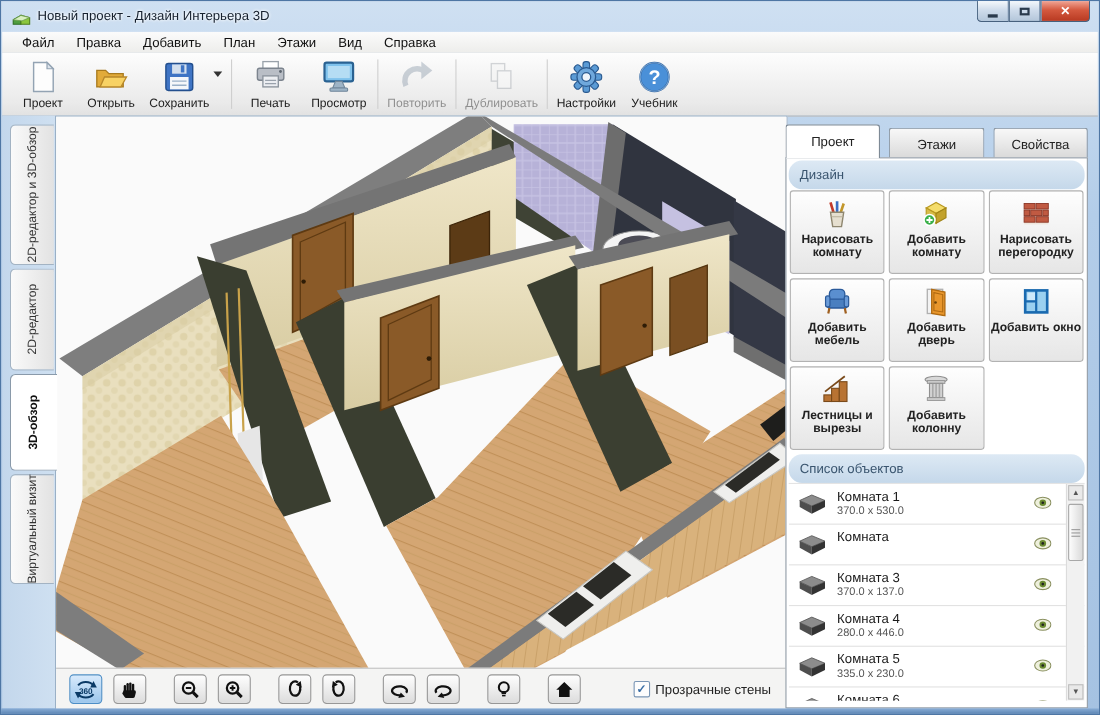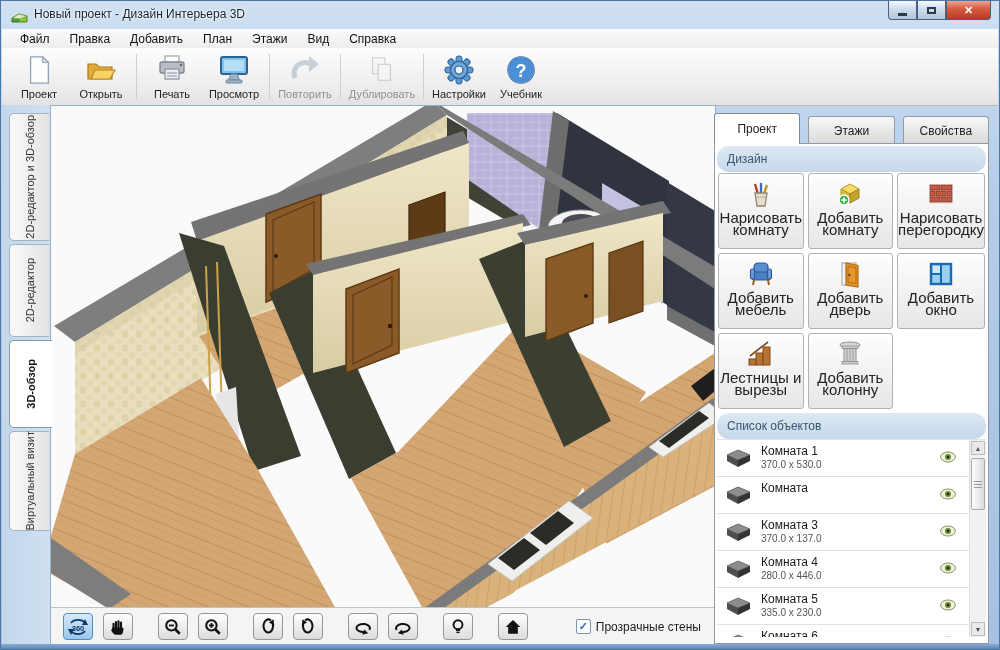--- a/index.html
+++ b/index.html
@@ -73,21 +73,21 @@
     font-size:12px;color:#222;margin-top:3px;}
   .rtab.active{background:#fff;margin-top:0;z-index:4;border-color:#7e8a96;}
   #rbody{position:absolute;left:0;right:2px;top:38px;bottom:0;background:#fff;
     border:1px solid #8f9aa5;box-sizing:border-box;padding:2px;}
   .phead{height:26px;background:linear-gradient(#dde9f4,#c5d8ea);display:flex;align-items:center;
     padding-left:10px;font-size:12px;font-weight:normal;color:#3a556f;margin-bottom:0;border-radius:12px;}
   #dgrid{display:grid;grid-template-columns:repeat(3,1fr);gap:4px;padding:1px 1px 4px 1px;}
   .dbtn{height:76px;border:1px solid #b2b2b2;border-radius:3px;
     background:linear-gradient(#fefefe,#e6e6e6);display:flex;flex-direction:column;align-items:center;
     justify-content:flex-start;padding-top:6px;box-sizing:border-box;}
-  .dbtn .dlabel{font-size:15px;color:#222;text-align:center;line-height:12px;margin-top:4px;}
+  .dbtn .dlabel{font-size:11px;color:#222;text-align:center;line-height:12px;margin-top:4px;font-weight:bold;}
   #objlist{position:relative;height:197px;overflow:hidden;border-top:1px solid #e4e4e4;}
   .orow{position:relative;height:36px;border-bottom:1px solid #e2e2e2;}
   .orow .oicon{position:absolute;left:8px;top:7px;}
   .orow .oname{position:absolute;left:44px;top:4px;font-size:12px;color:#1a1a1a;}
   .orow .odims{position:absolute;left:44px;top:19px;font-size:10px;color:#555;}
   .orow .oeye{position:absolute;right:30px;top:11px;}
   #oscroll{position:absolute;right:0;top:0;bottom:0;width:16px;background:#f1f1f1;
     border-left:1px solid #dcdcdc;}
   .sarrow{position:absolute;left:1px;width:14px;height:14px;background:#e9e9e9;border:1px solid #bdbdbd;
     box-sizing:border-box;font-size:7px;color:#555;display:flex;align-items:center;justify-content:center;}
@@ -139,20 +139,34 @@
         <path d="M20,2 l6,6 h-6 Z" fill="#dde4ec" stroke="#93a3b3" stroke-width="1.2"></path>
       </svg>
       <span class="tlabel">Проект</span>
     </div>
     <div class="tbtn">
       <svg class="ticon" width="32" height="32" viewBox="0 0 32 32">
         <path d="M3,10 V25 H27 V13 H14 L11,10 Z" fill="#e2ab3a" stroke="#a87a1e" stroke-width="1.2"></path>
         <path d="M6,25 L10,16 H30 L25,25 Z" fill="#f8d264" stroke="#b8882a" stroke-width="1.2"></path>
       </svg>
       <span class="tlabel">Открыть</span>
+    </div>
+    <div class="savewrap">
+      <div class="tbtn">
+        <svg class="ticon" width="30" height="32" viewBox="0 0 32 32">
+          <rect x="3" y="3" width="26" height="26" rx="2.5" fill="#3f74c4" stroke="#234f8e" stroke-width="1.4"></rect>
+          <rect x="9" y="3.8" width="14" height="9" fill="#d4e0ee"></rect>
+          <rect x="17.5" y="4.6" width="3.4" height="7" fill="#3f74c4"></rect>
+          <rect x="7" y="16" width="18" height="12" fill="#f5f7fa"></rect>
+          <line x1="9" y1="20" x2="23" y2="20" stroke="#9ab0c8" stroke-width="1.4"></line>
+          <line x1="9" y1="24" x2="23" y2="24" stroke="#9ab0c8" stroke-width="1.4"></line>
+        </svg>
+        <span class="tlabel">Сохранить</span>
+      </div>
+      <div class="dropdown-arrow"></div>
     </div>
     <div class="tsep"></div>
     <div class="tbtn">
       <svg class="ticon" width="32" height="32" viewBox="0 0 32 32">
         <rect x="9" y="2" width="14" height="7" fill="#ffffff" stroke="#9aa2aa" stroke-width="1.2"></rect>
         <rect x="4" y="8" width="24" height="11" rx="2" fill="#b9bec6" stroke="#7c848e" stroke-width="1.3"></rect>
         <rect x="9" y="15" width="14" height="10" fill="#eceef2" stroke="#8a929c" stroke-width="1.2"></rect>
         <circle cx="25" cy="11" r="1.3" fill="#5e6670"></circle>
         <line x1="11" y1="19" x2="21" y2="19" stroke="#9aa2ac" stroke-width="1.2"></line>
         <line x1="11" y1="22" x2="21" y2="22" stroke="#9aa2ac" stroke-width="1.2"></line>

